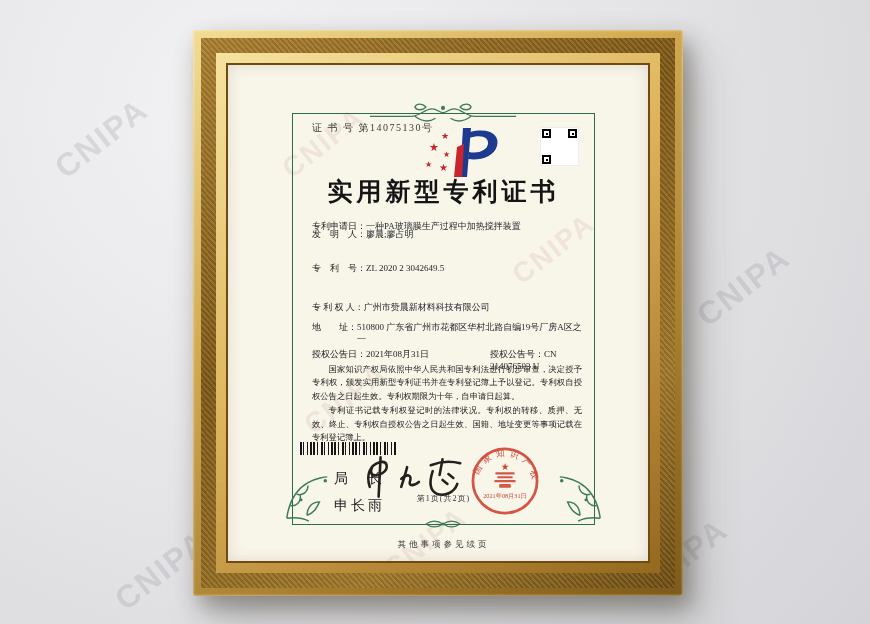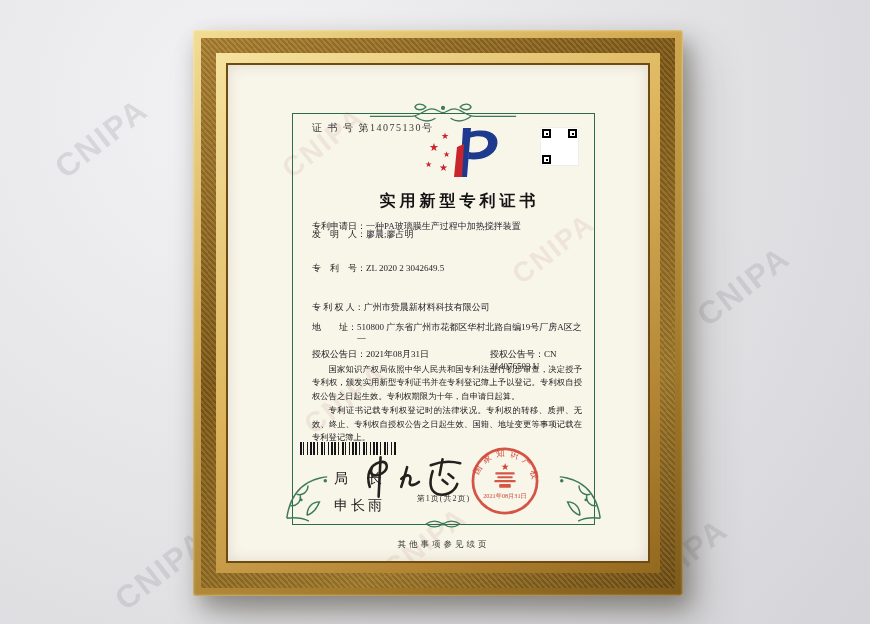--- a/index.html
+++ b/index.html
@@ -38,22 +38,22 @@
   .certno{position:absolute;left:84px;top:56px;font-size:10px;letter-spacing:1.5px;color:#3a3a3a;}
   .logo{position:absolute;left:193px;top:58px;width:82px;height:58px;}
   .qr{position:absolute;left:313px;top:63px;width:37px;height:37px;background:#fff;
     background-image:
       repeating-linear-gradient(0deg,#111 0 2px,transparent 2px 4px),
       repeating-linear-gradient(90deg,#111 0 2px,transparent 2px 5px);
     background-blend-mode:lighten;outline:1px solid #eee;}
   .qr i{position:absolute;width:9px;height:9px;border:2px solid #000;background:#fff;}
   .qr i:before{content:"";position:absolute;inset:1.5px;background:#000;}
   .qr .tl{left:1px;top:1px;} .qr .tr{right:1px;top:1px;} .qr .bl{left:1px;bottom:1px;}
-  .title{position:absolute;left:64px;top:110px;width:303px;margin:16px;text-align:center;
-    font-size:16px;font-weight:700;letter-spacing:4px;color:#141414;}
+  .title{position:absolute;left:64px;top:110px;width:303px;margin:0;text-align:center;
+    font-size:25px;font-weight:700;letter-spacing:4px;color:#141414;}
   .frow{position:absolute;left:84px;width:272px;display:flex;font-size:9px;color:#202022;line-height:1.35;}
   .frow .lbl{flex:none;white-space:nowrap;color:#1b1b1b;}
   .frow .val{flex:1;color:#26262e;}
   .r1{top:155px;} .r2{top:163px;} .r3{top:196.5px;} .r4{top:215px;} .r5{top:236px;} .r6{top:256px;}
   .grant{position:absolute;top:283px;left:84px;width:272px;font-size:9px;color:#202022;}
   .grant .g2{position:absolute;left:178px;top:0;}
   .legal{position:absolute;left:84px;top:298px;width:270px;font-size:8.3px;line-height:1.62;
     color:#222;text-align:justify;}
   .legal p{margin:0 0 1px 0;text-indent:2em;}
   .barcode{position:absolute;left:72px;top:377px;width:96px;height:13px;

